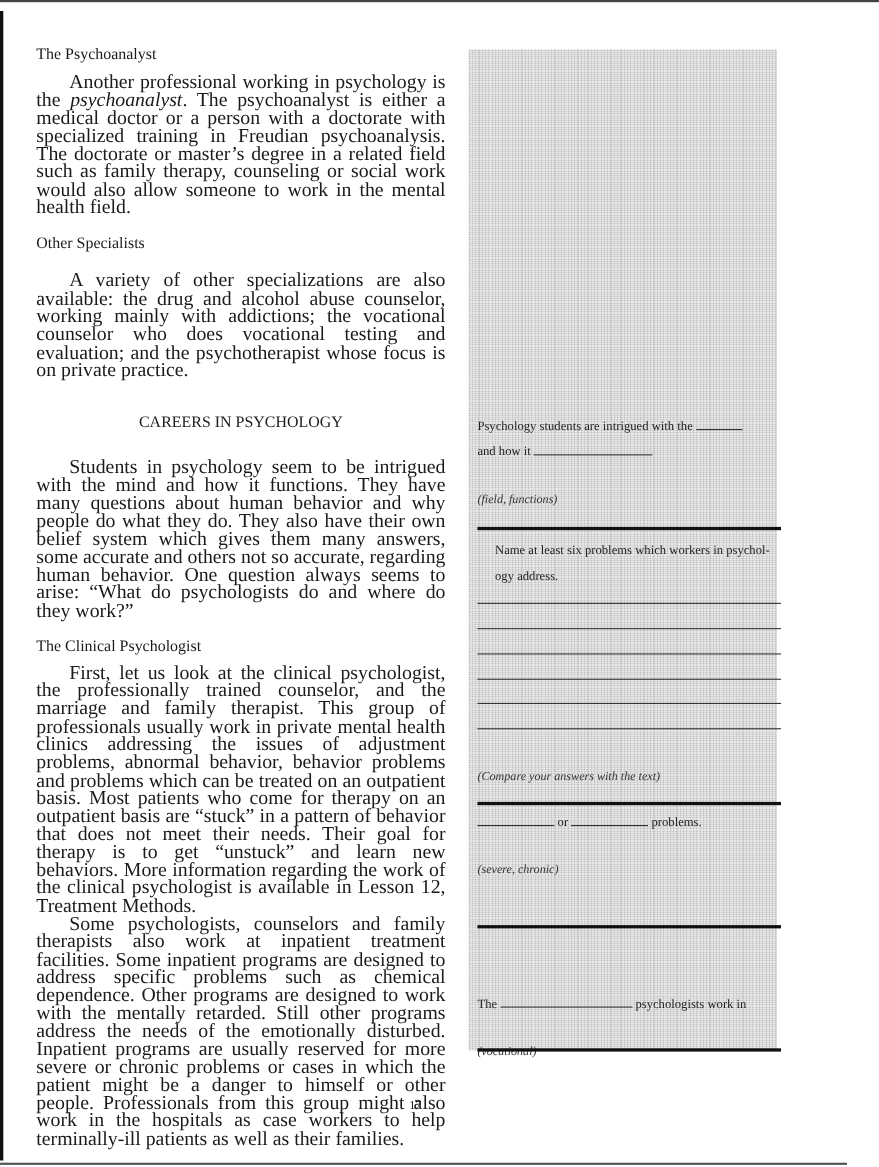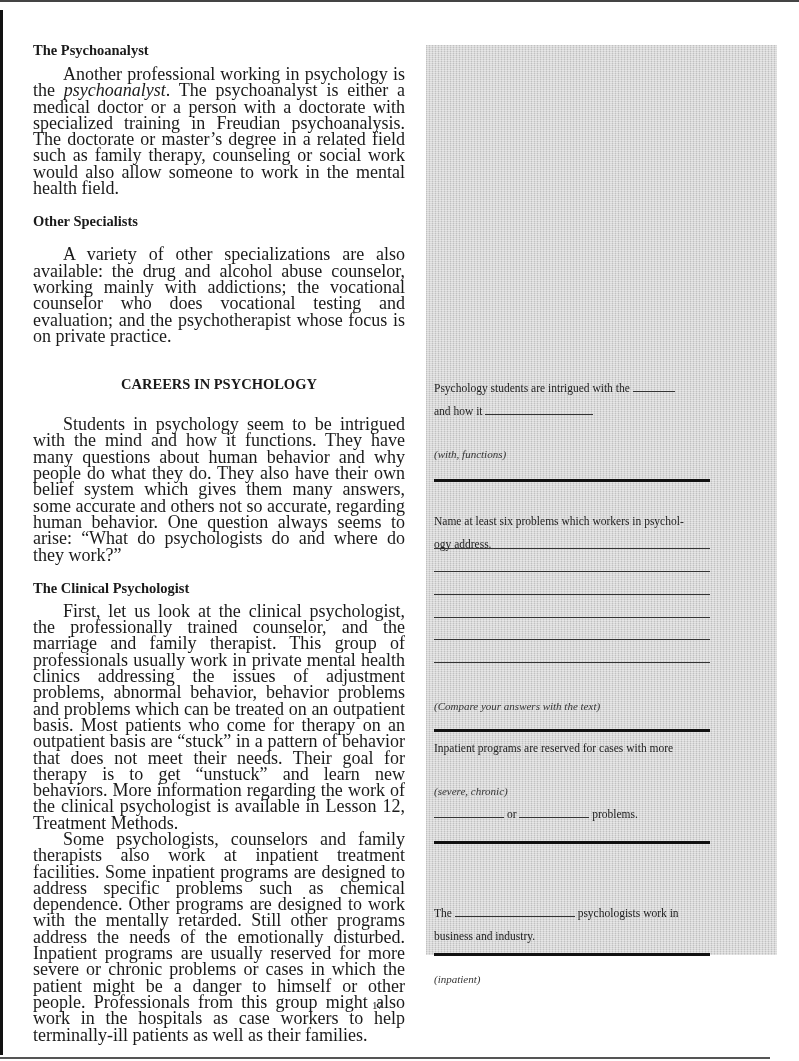--- a/index.html
+++ b/index.html
@@ -7,31 +7,31 @@
       width: 799px; height: 1061px; position: relative; overflow: hidden;
       background: #ffffff; color: #1a1a1a;
       font-family: "Liberation Serif", "DejaVu Serif", serif;
     }
     .top-edge { position: absolute; left: 0; top: 0; width: 799px; height: 2px; background: #444; }
     .left-edge { position: absolute; left: 0; top: 10px; width: 3px; height: 1045px; background: #111; }
     .bottom-edge { position: absolute; left: 0; top: 1057px; width: 770px; height: 2px; background: #555; }
 
     .left-col { position: absolute; left: 33px; top: 40px; width: 372px; }
     .left-col h2 {
-      font-size: 14.5px; font-weight: bold; margin: 0; line-height: 20px;
+      font-size: 14.5px; font-weight: normal; margin: 0; line-height: 20px;
     }
     .left-col p {
       font-size: 18px; line-height: 16.3px; margin: 0; text-align: justify; text-indent: 30px;
     }
     .left-col em { font-style: italic; }
 
     .centerhead { font-size: 14.5px; font-weight: bold; text-align: center; margin: 0; line-height: 20px; }
 
     .gray-panel {
-      position: absolute; left: 426px; top: 45px; width: 351px; height: 910px;
+      position: absolute; left: 426px; top: 45px; width: 280px; height: 910px;
       background-color: #d9d9d9;
       background-image:
         repeating-linear-gradient(0deg, rgba(255,255,255,0.35) 0 1px, transparent 1px 2px),
         repeating-linear-gradient(90deg, rgba(120,120,120,0.25) 0 1px, transparent 1px 3px);
     }
     .q { position: absolute; left: 8px; width: 276px; font-size: 11.5px; color: #222; }
     .q .line { line-height: 23px; white-space: nowrap; }
     .blank { display: inline-block; border-bottom: 1px solid #333; height: 10px; vertical-align: baseline; }
     .answer { font-style: italic; font-size: 11px; color: #333; }
     .sep { position: absolute; left: 8px; width: 276px; height: 3px; background: #111; }
@@ -68,47 +68,45 @@
     <p>Some psychologists, counselors and family therapists also work at inpatient treatment facilities. Some inpatient programs are designed to address specific problems such as chemical dependence. Other programs are designed to work with the mentally retarded. Still other programs address the needs of the emotionally disturbed. Inpatient programs are usually reserved for more severe or chronic problems or cases in which the patient might be a danger to himself or other people. Professionals from this group might also work in the hospitals as case workers to help terminally-ill patients as well as their families.</p>
   </section>
 
 </div>
 
 <div class="gray-panel">
 
   <div class="q" style="top:332px;">
     <div class="line"><span>Psychology students are intrigued with the</span> <span class="blank" style="width:42px;"></span></div>
     <div class="line"><span>and how it</span> <span class="blank" style="width:108px;"></span></div>
-    <div class="line answer" style="margin-top:20px;">(with, functions)</div>
+    <div class="line answer" style="margin-top:20px;">(field, functions)</div>
   </div>
   <div class="sep" style="top:434px;"></div>
 
-  <div class="q" style="top:465px;">
+  <div class="q" style="top:445px;padding-left:16px;">
     <div class="line">Name at least six problems which workers in psychol-</div>
     <div class="line">ogy address.</div>
   </div>
   <div class="rule" style="top:503px;"></div>
   <div class="rule" style="top:526px;"></div>
   <div class="rule" style="top:549px;"></div>
   <div class="rule" style="top:572px;"></div>
   <div class="rule" style="top:594px;"></div>
   <div class="rule" style="top:617px;"></div>
   <div class="q" style="top:650px;font-family:Liberation Serif, serif;">
     <div class="line answer">(Compare your answers with the text)</div>
   </div>
   <div class="sep" style="top:684px;"></div>
 
   <div class="q" style="top:692px;">
-    <div class="line">Inpatient programs are reserved for cases with more</div>
+    <div class="line"><span class="blank" style="width:70px;"></span> <span>or</span> <span class="blank" style="width:70px;"></span> <span>problems.</span></div>
     <div class="line answer" style="margin-top:20px;">(severe, chronic)</div>
-    <div class="line"><span class="blank" style="width:70px;"></span> <span>or</span> <span class="blank" style="width:70px;"></span> <span>problems.</span></div>
   </div>
   <div class="sep" style="top:796px;"></div>
 
   <div class="q" style="top:827px;margin-top:30px;">
     <div class="line"><span>The</span> <span class="blank" style="width:120px;"></span> <span>psychologists work in</span></div>
-    <div class="line">business and industry.</div>
-    <div class="line answer" style="margin-top:20px;">(inpatient)</div>
+    <div class="line answer" style="margin-top:20px;">(vocational)</div>
   </div>
   <div class="sep" style="top:908px;"></div>
 </div>
 
 <div class="page-number">17</div>
 
 </body></html>

